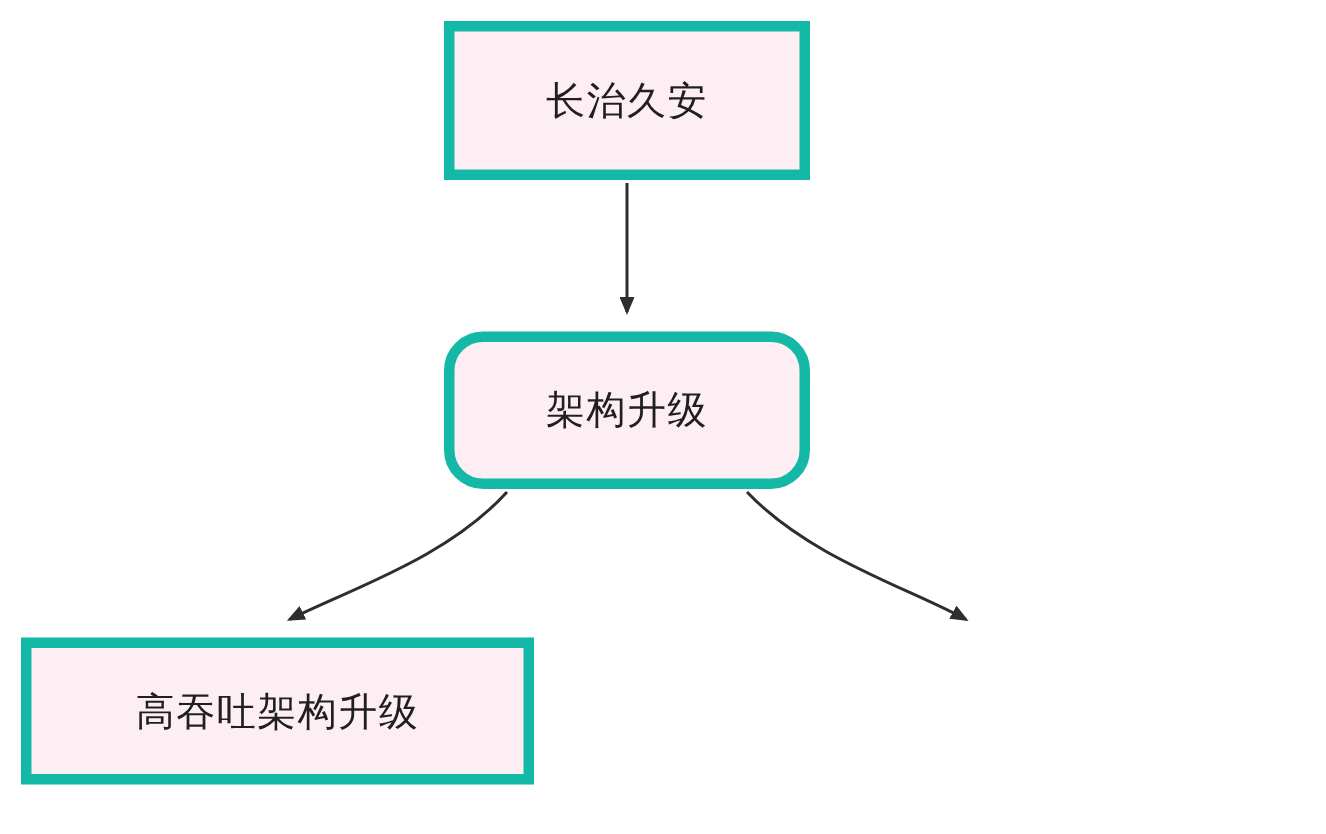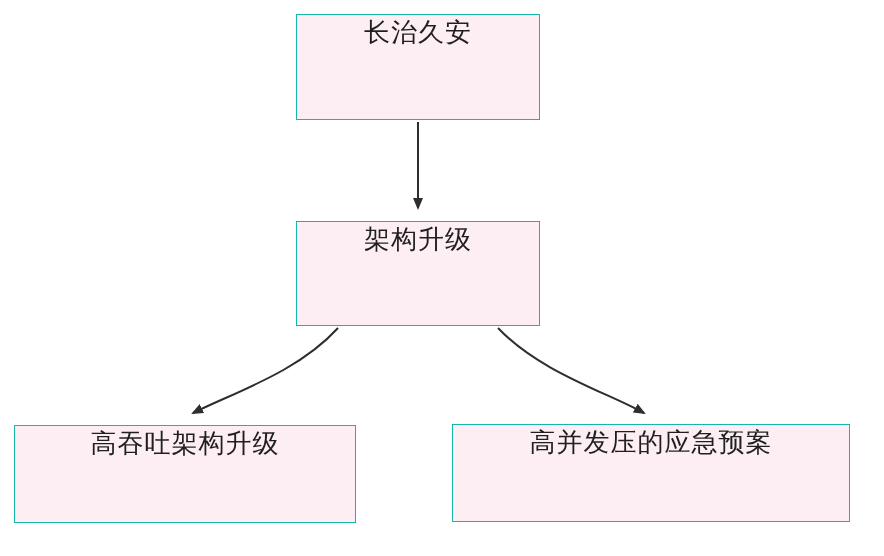--- a/index.html
+++ b/index.html
@@ -20,30 +20,31 @@
     left: 0;
     top: 0;
     width: 884px;
     height: 556px;
     pointer-events: none;
   }
   .node {
     position: absolute;
     box-sizing: border-box;
     background: #fdeef4;
-    border: 1px solid #14b8a6;
+    border: 7px solid #14b8a6;
     display: flex;
+    align-items: center;
     justify-content: center;
     color: #1f1f1f;
     font-size: 26px;
     letter-spacing: 1px;
     text-align: center;
   }
   .node-root   { left: 296px; top: 14px;  width: 244px; height: 106px; }
-  .node-middle { left: 296px; top: 221px; width: 244px; height: 105px; }
+  .node-middle { left: 296px; top: 221px; width: 244px; height: 105px; border-radius: 26px; }
   .node-left   { left: 14px;  top: 425px; width: 342px; height: 98px;  }
   .node-right  { left: 452px; top: 424px; width: 398px; height: 98px;  }
 </style>
 </head>
 <body>
 
 <div class="canvas">
 
   <svg class="connector-layer" width="884" height="556" viewBox="0 0 884 556" xmlns="http://www.w3.org/2000/svg">
     <defs>
@@ -64,17 +65,14 @@
   </div>
 
   <div class="node node-middle">
     <span>架构升级</span>
   </div>
 
   <div class="node node-left">
     <span>高吞吐架构升级</span>
   </div>
 
-  <div class="node node-right">
-    <span>高并发压的应急预案</span>
-  </div>
 
 </div>
 
 </body></html>

